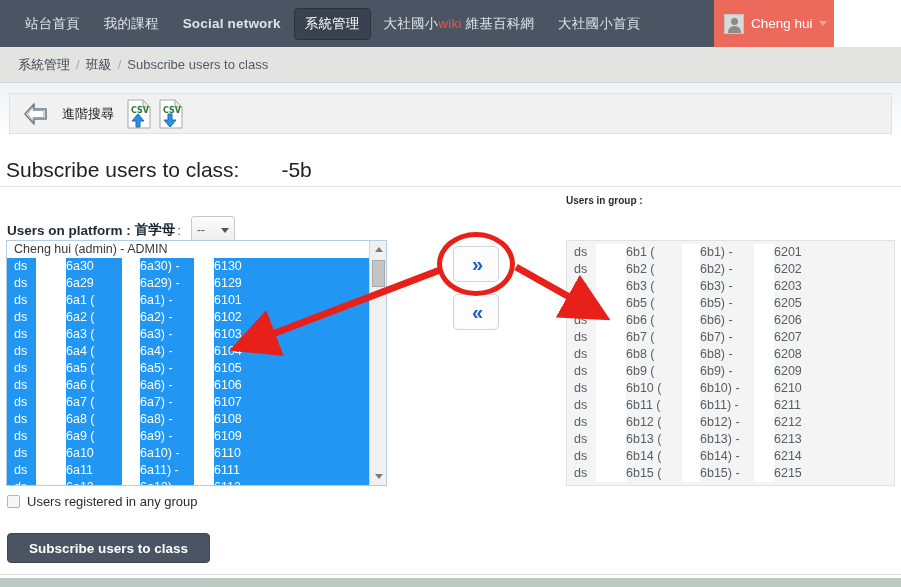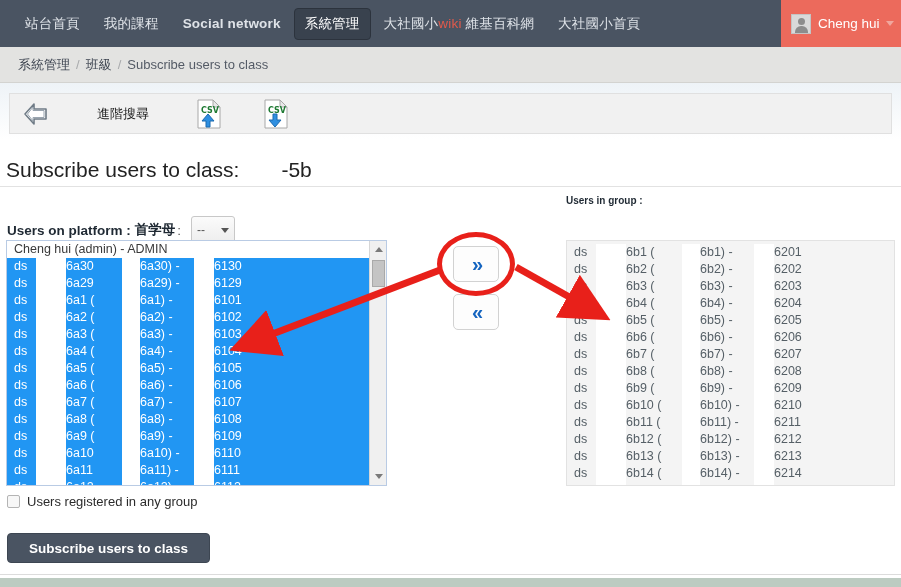--- a/index.html
+++ b/index.html
@@ -7,21 +7,21 @@
     margin: 0; padding: 0;
     width: 901px; height: 587px;
     overflow: hidden;
     background: #ffffff;
     font-family: "Liberation Sans", "DejaVu Sans", sans-serif;
   }
 
   
   .topnav {
     position: absolute; left: 0; top: 0;
-    width: 901px; height: 47px;
+    width: 834px; height: 47px;
     background: #4a5462;
     display: flex; align-items: center;
   }
   .nav-items { display: flex; align-items: center; height: 47px; padding-left: 14px; }
   .nav-item {
     color: #dfe3e8;
     font-size: 13.5px;
     padding: 7px 11px;
     margin-right: 2px;
     border-radius: 4px;
@@ -84,21 +84,20 @@
     position: absolute; left: 0; top: 83px; width: 901px; height: 56px;
     background: linear-gradient(180deg,#eef3f7 0%,#ffffff 100%);
   }
   .toolbar {
     position: absolute; left: 9px; top: 10px;
     width: 883px; height: 41px;
     background: #f1f1f1;
     border: 1px solid #e0e0e0;
     display: flex; align-items: center;
     padding-left: 12px;
-    gap: 35px;
   }
   .back-arrow { width: 28px; height: 26px; cursor: pointer; flex:0 0 auto;}
   .toolbar-label { font-size: 13px; color: #222; margin-left: 12px; margin-right: 12px; }
   .csv-icon { width: 26px; height: 30px; cursor: pointer; margin-right: 6px; flex:0 0 auto;}
 
   
   .page-title {
     position: absolute; left: 6px; top: 153px;
     font-size: 21px; color: #222;
     display: flex; align-items: baseline;
@@ -516,30 +515,20 @@
         <span class="cell c-n1">6b3 (</span>
         <span class="wbox" style="width: 18px;"></span>
         <span class="cell c-n2">6b3) -</span>
         <span class="wbox" style="width: 20px;"></span>
         <span class="cell c-id">6203</span>
         <span class="fillrest"></span>
       </div>
       <div class="lrow plain">
         <span class="cell c-ds">ds</span>
         <span class="wbox" style="width: 30px;"></span>
-        <span class="cell c-n1">6b4 (</span>
-        <span class="wbox" style="width: 18px;"></span>
-        <span class="cell c-n2">6b4) -</span>
-        <span class="wbox" style="width: 20px;"></span>
-        <span class="cell c-id">6204</span>
-        <span class="fillrest"></span>
-      </div>
-      <div class="lrow plain">
-        <span class="cell c-ds">ds</span>
-        <span class="wbox" style="width: 30px;"></span>
         <span class="cell c-n1">6b5 (</span>
         <span class="wbox" style="width: 18px;"></span>
         <span class="cell c-n2">6b5) -</span>
         <span class="wbox" style="width: 20px;"></span>
         <span class="cell c-id">6205</span>
         <span class="fillrest"></span>
       </div>
       <div class="lrow plain">
         <span class="cell c-ds">ds</span>
         <span class="wbox" style="width: 30px;"></span>

